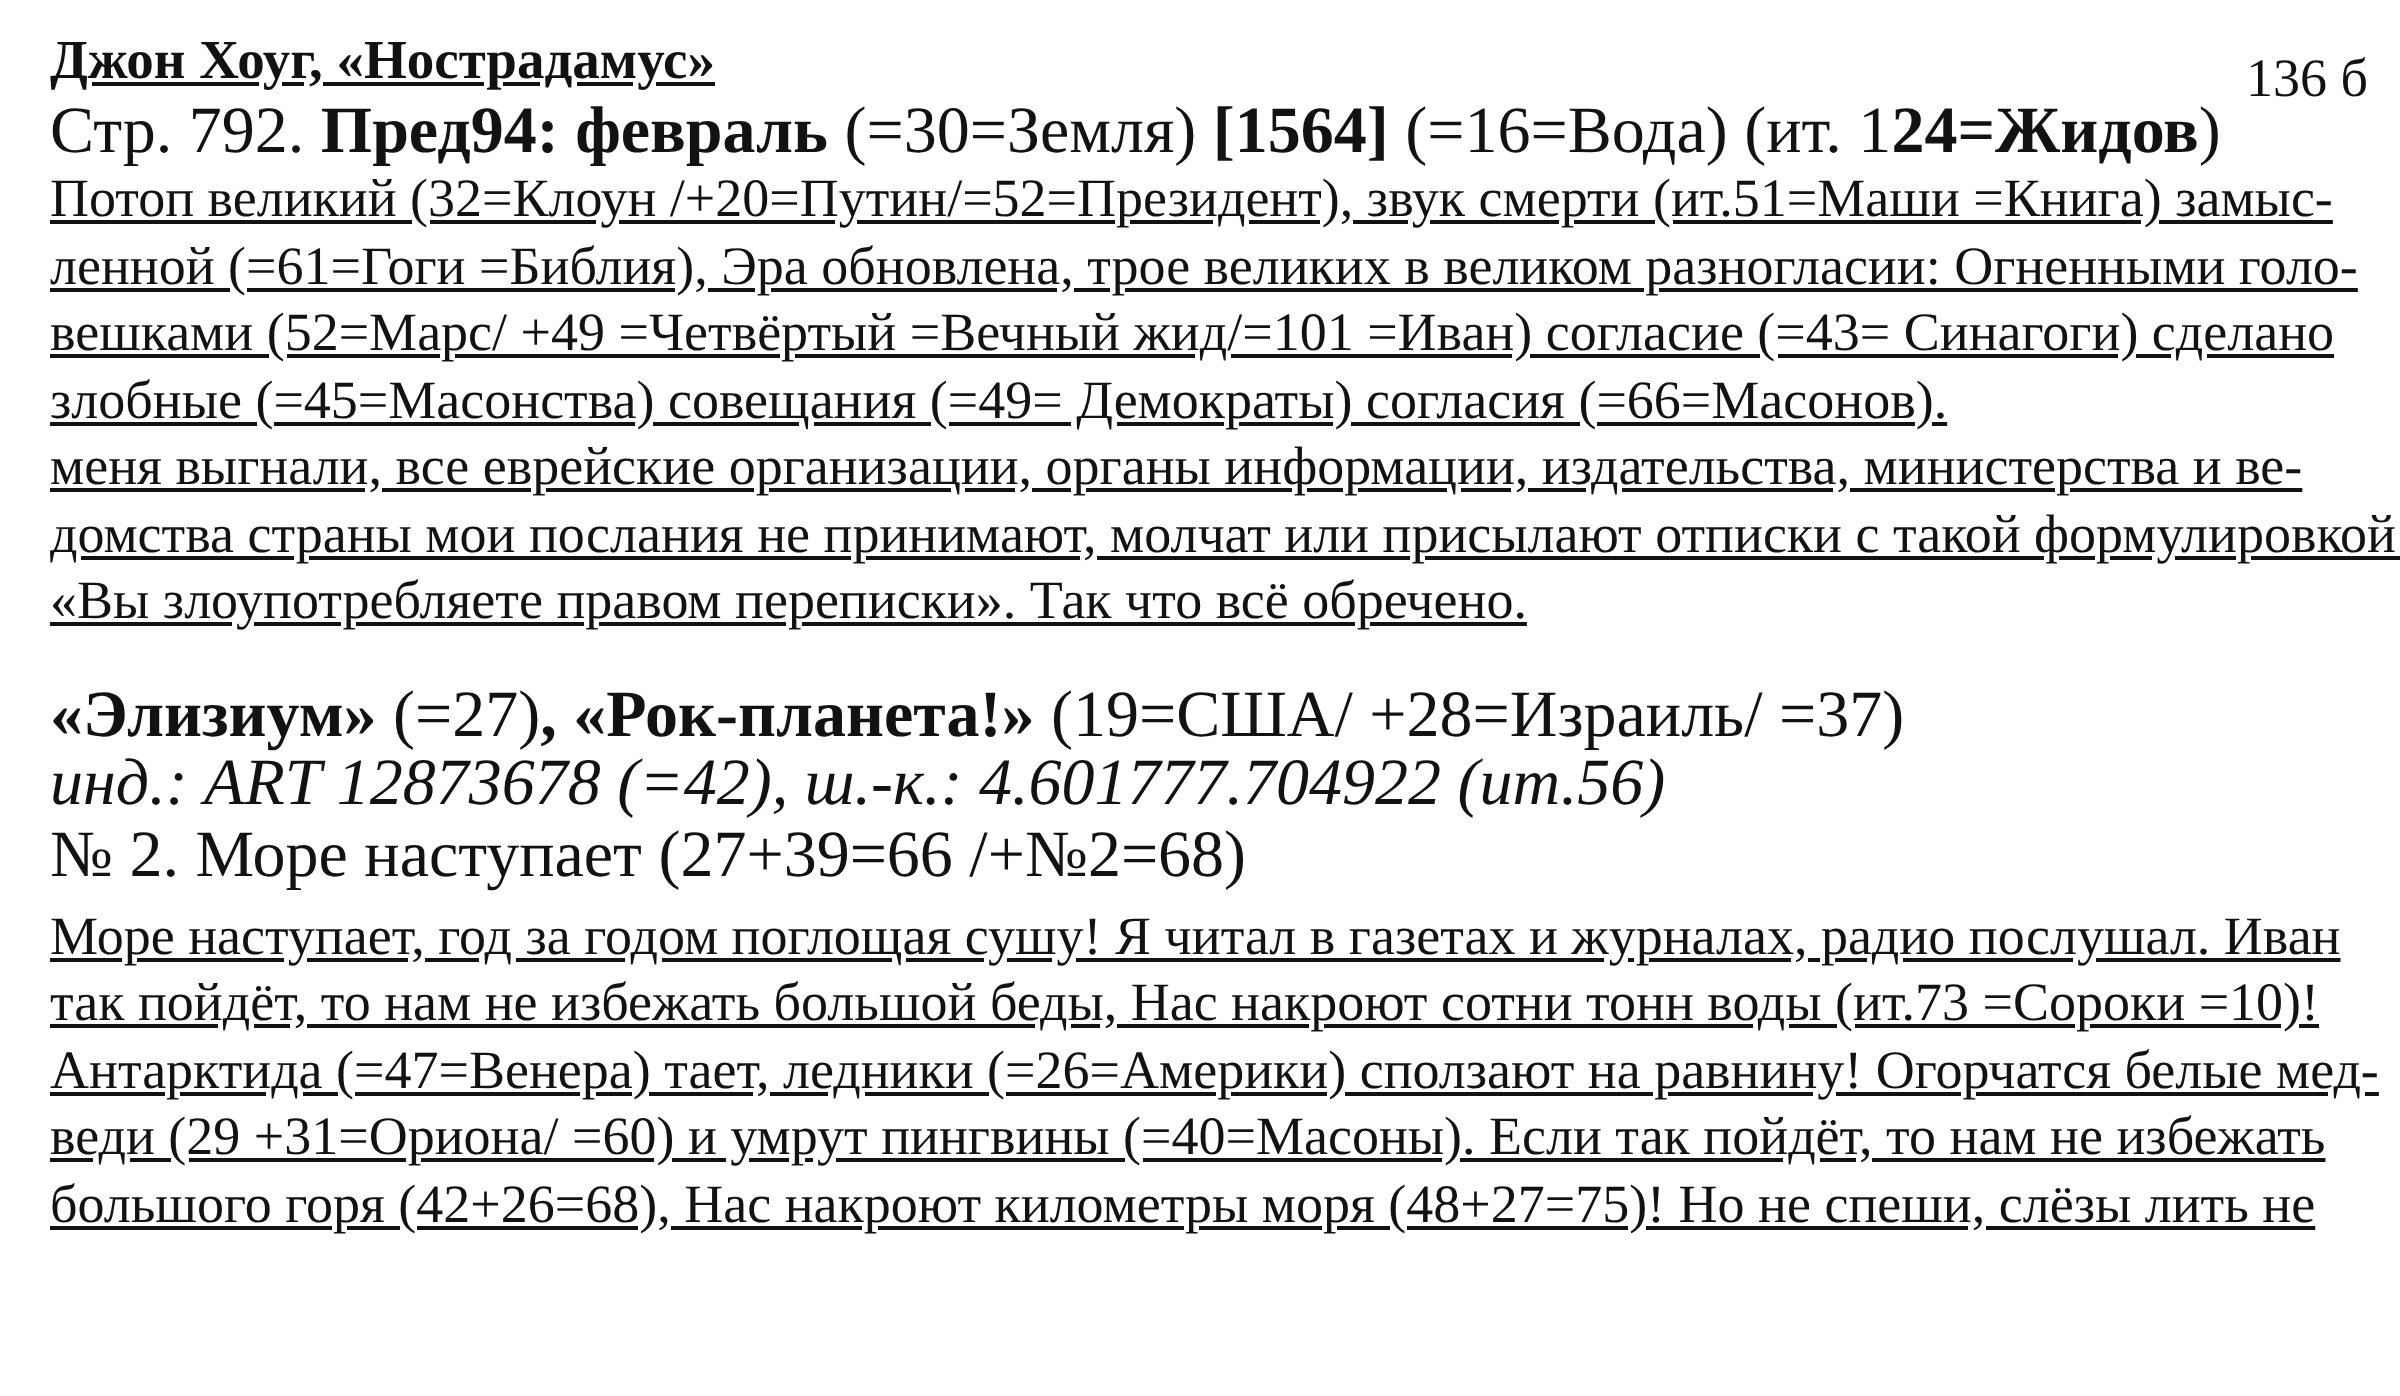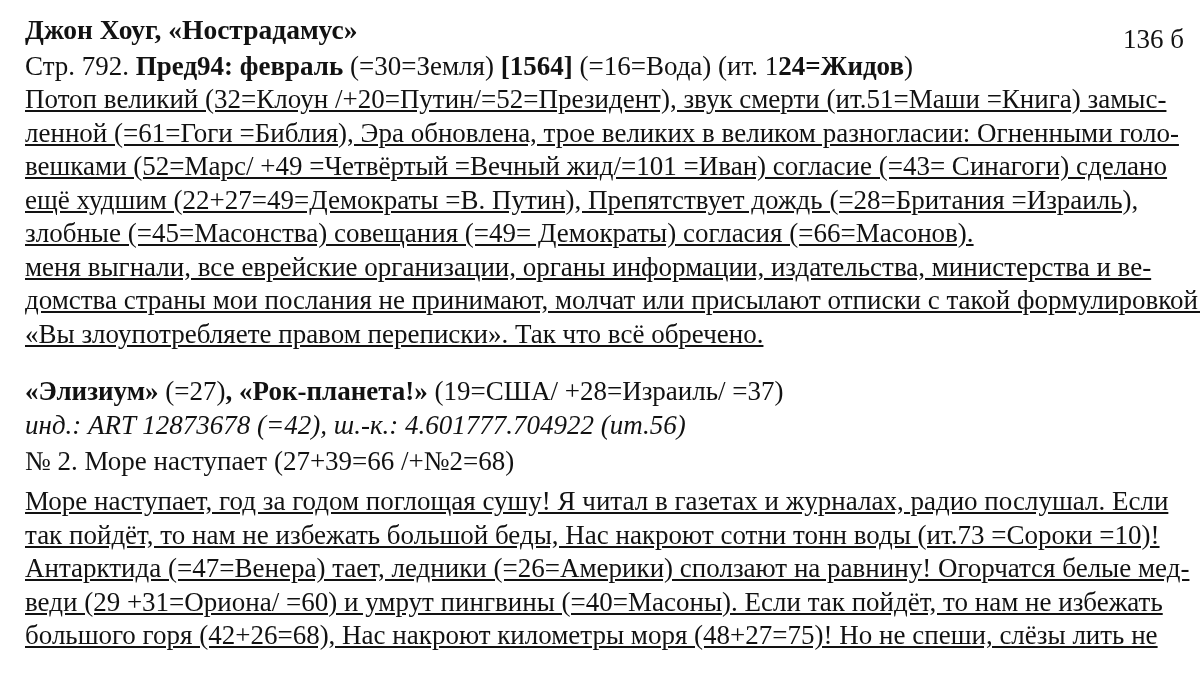--- a/index.html
+++ b/index.html
@@ -26,23 +26,24 @@
     top: 24px;
     right: 16px;
     font-size: 27px;
     line-height: 30px;
   }
   .doc-title {
     font-size: 27.5px;
     font-weight: bold;
     line-height: 34px;
     white-space: nowrap;
+    text-decoration: underline;
   }
   .text-row {
-    font-size: 27px;
+    font-size: 33px;
     line-height: 34px;
     white-space: nowrap;
   }
   .ref-row { margin-top: 2px; }
   .para { margin: 0; text-decoration: underline; }
   .para .text-line {
     font-size: 27px;
     line-height: 33.5px;
     white-space: nowrap;
   }
@@ -61,37 +62,36 @@
   <div class="corner-label">136 б</div>
 
   <div class="doc-title">Джон Хоуг, «Нострадамус»</div>
 
   <div class="text-row ref-row"><span>Стр. 792. </span><span class="seg-bold">Пред94: февраль</span><span> (=30=Земля) </span><span class="seg-bold">[1564]</span><span> (=16=Вода) (ит. 1</span><span class="seg-bold">24=Жидов</span><span>)</span></div>
 
   <div class="para">
       <div class="text-line">Потоп великий (32=Клоун /+20=Путин/=52=Президент), звук смерти (ит.51=Маши =Книга) замыс-</div>
       <div class="text-line">ленной (=61=Гоги =Библия), Эра обновлена, трое великих в великом разногласии: Огненными голо-</div>
       <div class="text-line">вешками (52=Марс/ +49 =Четвёртый =Вечный жид/=101 =Иван) согласие (=43= Синагоги) сделано</div>
-      <div class="text-line">ещё худшим (22+27=49=Демократы =В. Путин), Препятствует дождь (=28=Британия =Израиль),</div>
       <div class="text-line">злобные (=45=Масонства) совещания (=49= Демократы) согласия (=66=Масонов).</div>
     </div>
 
   <div class="para">
       <div class="text-line">меня выгнали, все еврейские организации, органы информации, издательства, министерства и ве-</div>
       <div class="text-line">домства страны мои послания не принимают, молчат или присылают отписки с такой формулировкой:</div>
       <div class="text-line">«Вы злоупотребляете правом переписки». Так что всё обречено.</div>
     </div>
 
   <div class="text-row movie-row"><span class="seg-bold">«Элизиум»</span><span> (=27)</span><span class="seg-bold">, «Рок-планета!»</span><span> (19=США/ +28=Израиль/ =37)</span></div>
 
   <div class="text-row catalog-row">инд.: ART 12873678 (=42), ш.-к.: 4.601777.704922 (ит.56)</div>
 
   <div class="text-row track-row">№ 2. Море наступает (27+39=66 /+№2=68)</div>
 
   <div class="para sea-para">
-      <div class="text-line">Море наступает, год за годом поглощая сушу! Я читал в газетах и журналах, радио послушал. Если</div>
+      <div class="text-line">Море наступает, год за годом поглощая сушу! Я читал в газетах и журналах, радио послушал. Иван</div>
       <div class="text-line">так пойдёт, то нам не избежать большой беды, Нас накроют сотни тонн воды (ит.73 =Сороки =10)!</div>
       <div class="text-line">Антарктида (=47=Венера) тает, ледники (=26=Америки) сползают на равнину! Огорчатся белые мед-</div>
       <div class="text-line">веди (29 +31=Ориона/ =60) и умрут пингвины (=40=Масоны). Если так пойдёт, то нам не избежать</div>
       <div class="text-line">большого горя (42+26=68), Нас накроют километры моря (48+27=75)! Но не спеши, слёзы лить не</div>
     </div>
 
 </div>
 
 </body></html>

